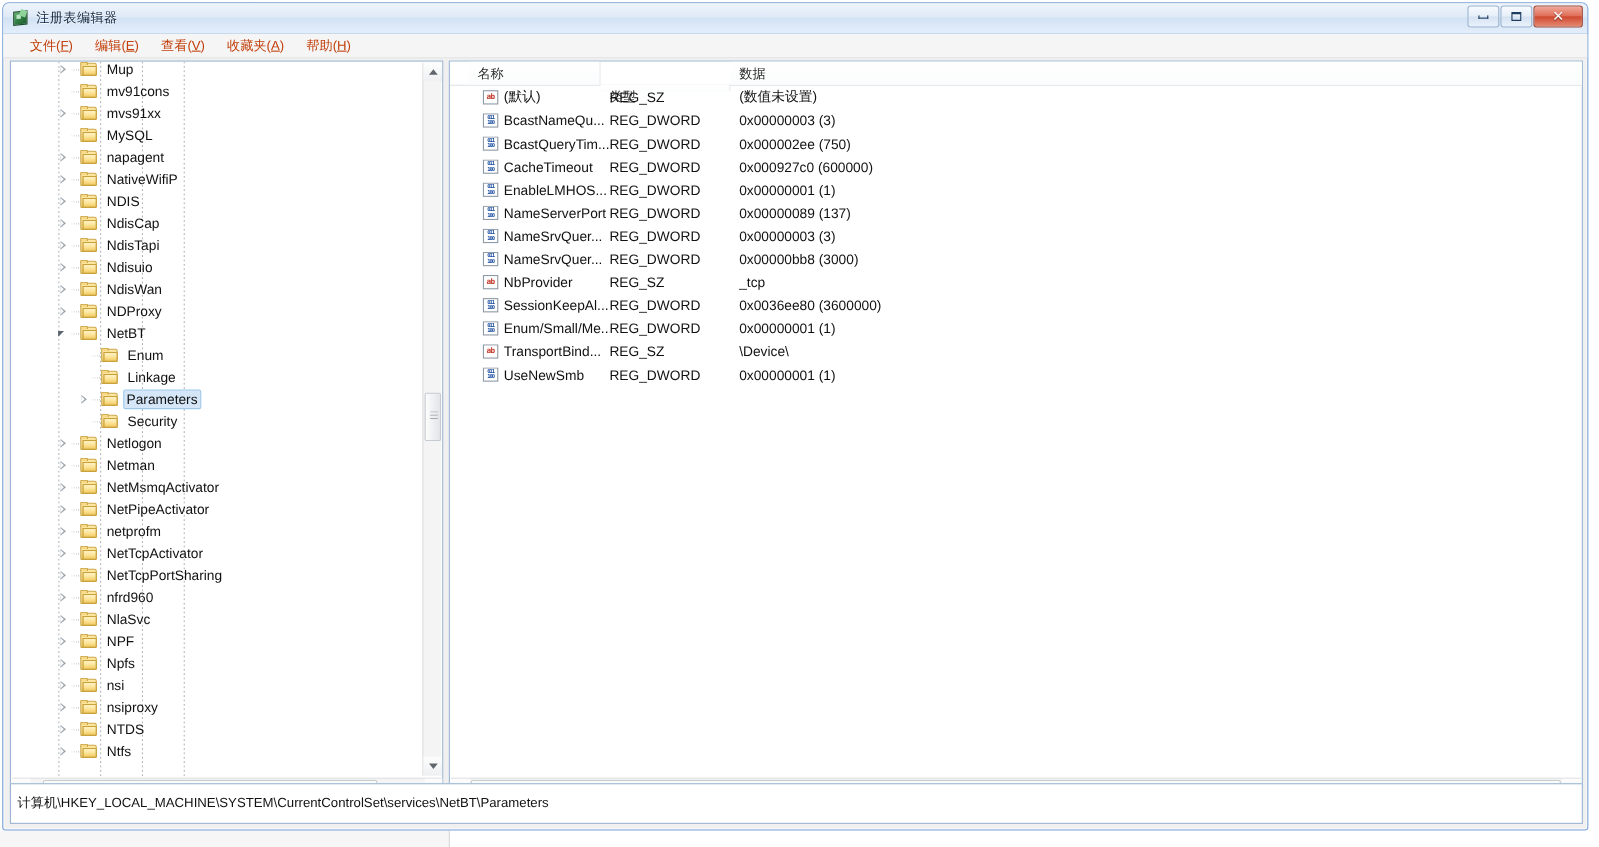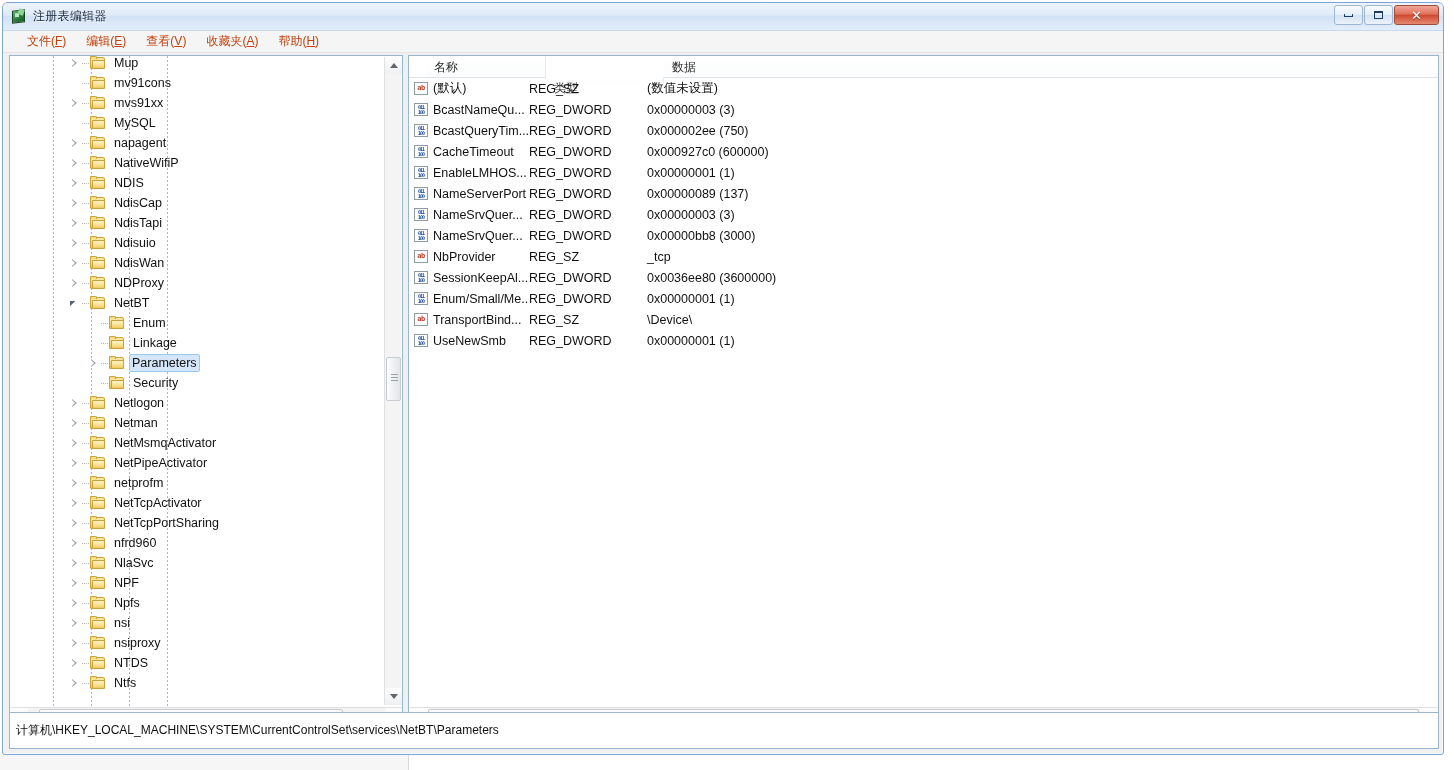--- a/index.html
+++ b/index.html
@@ -120,21 +120,21 @@
   }
   .tree-guides{
     position:absolute; left:0; top:0; width:375px; height:650px;
     pointer-events:none;
   }
   .guide{
     position:absolute; top:0; width:1px; height:650px;
     background-image:linear-gradient(to bottom,#b3b3b3 50%,transparent 50%);
     background-size:1px 4px;
   }
-  .tree-list{ position:absolute; left:17px; top:-3px; width:423px; }
+  .tree-list{ position:absolute; left:0; top:-3px; width:423px; }
   .tree-row{
     height:20px; display:flex; align-items:center; position:relative;
     white-space:nowrap; cursor:default;
   }
   .twisty{
     width:11px; height:11px; position:relative; flex:none; margin-right:2px;
   }
   .twisty.collapsed:before{
     content:""; position:absolute; left:3px; top:1px;
     border-left:5px solid transparent; border-top:4px solid transparent;
@@ -252,21 +252,21 @@
     background:linear-gradient(to bottom,#ffffff,#fbfcfd);
   }
   .hcell.c1{ width:120px;margin-left:17px; }
   .hcell.c2{ width:118px;margin-top:21px; }
   .hcell.c3{ flex:1; border-right:none; }
   .list-rows{ position:absolute; left:0; top:22px; right:0; }
   .lrow{
     height:21px; display:flex; align-items:center; cursor:default;
   }
   .cell-name{
-    width:120px; display:flex; align-items:center; padding-left:5px; overflow:hidden;
+    width:120px; display:flex; align-items:center; padding-left:5px; overflow:hidden;margin-left:25px;
   }
   .cell-type{ width:118px; font-size:12.5px; color:#111; }
   .cell-data{ flex:1; font-size:12.5px; color:#111; white-space:nowrap; }
   .val-name{ font-size:12.5px; color:#111; white-space:nowrap; }
   .vicon{
     width:14px; height:13px; flex:none; margin-right:5px;
     border:1px solid #8e9aa6; background:#ffffff;
     display:flex; align-items:center; justify-content:center;
     font-size:7px; line-height:7px; font-family:"DejaVu Sans Mono",monospace;
     overflow:hidden;

